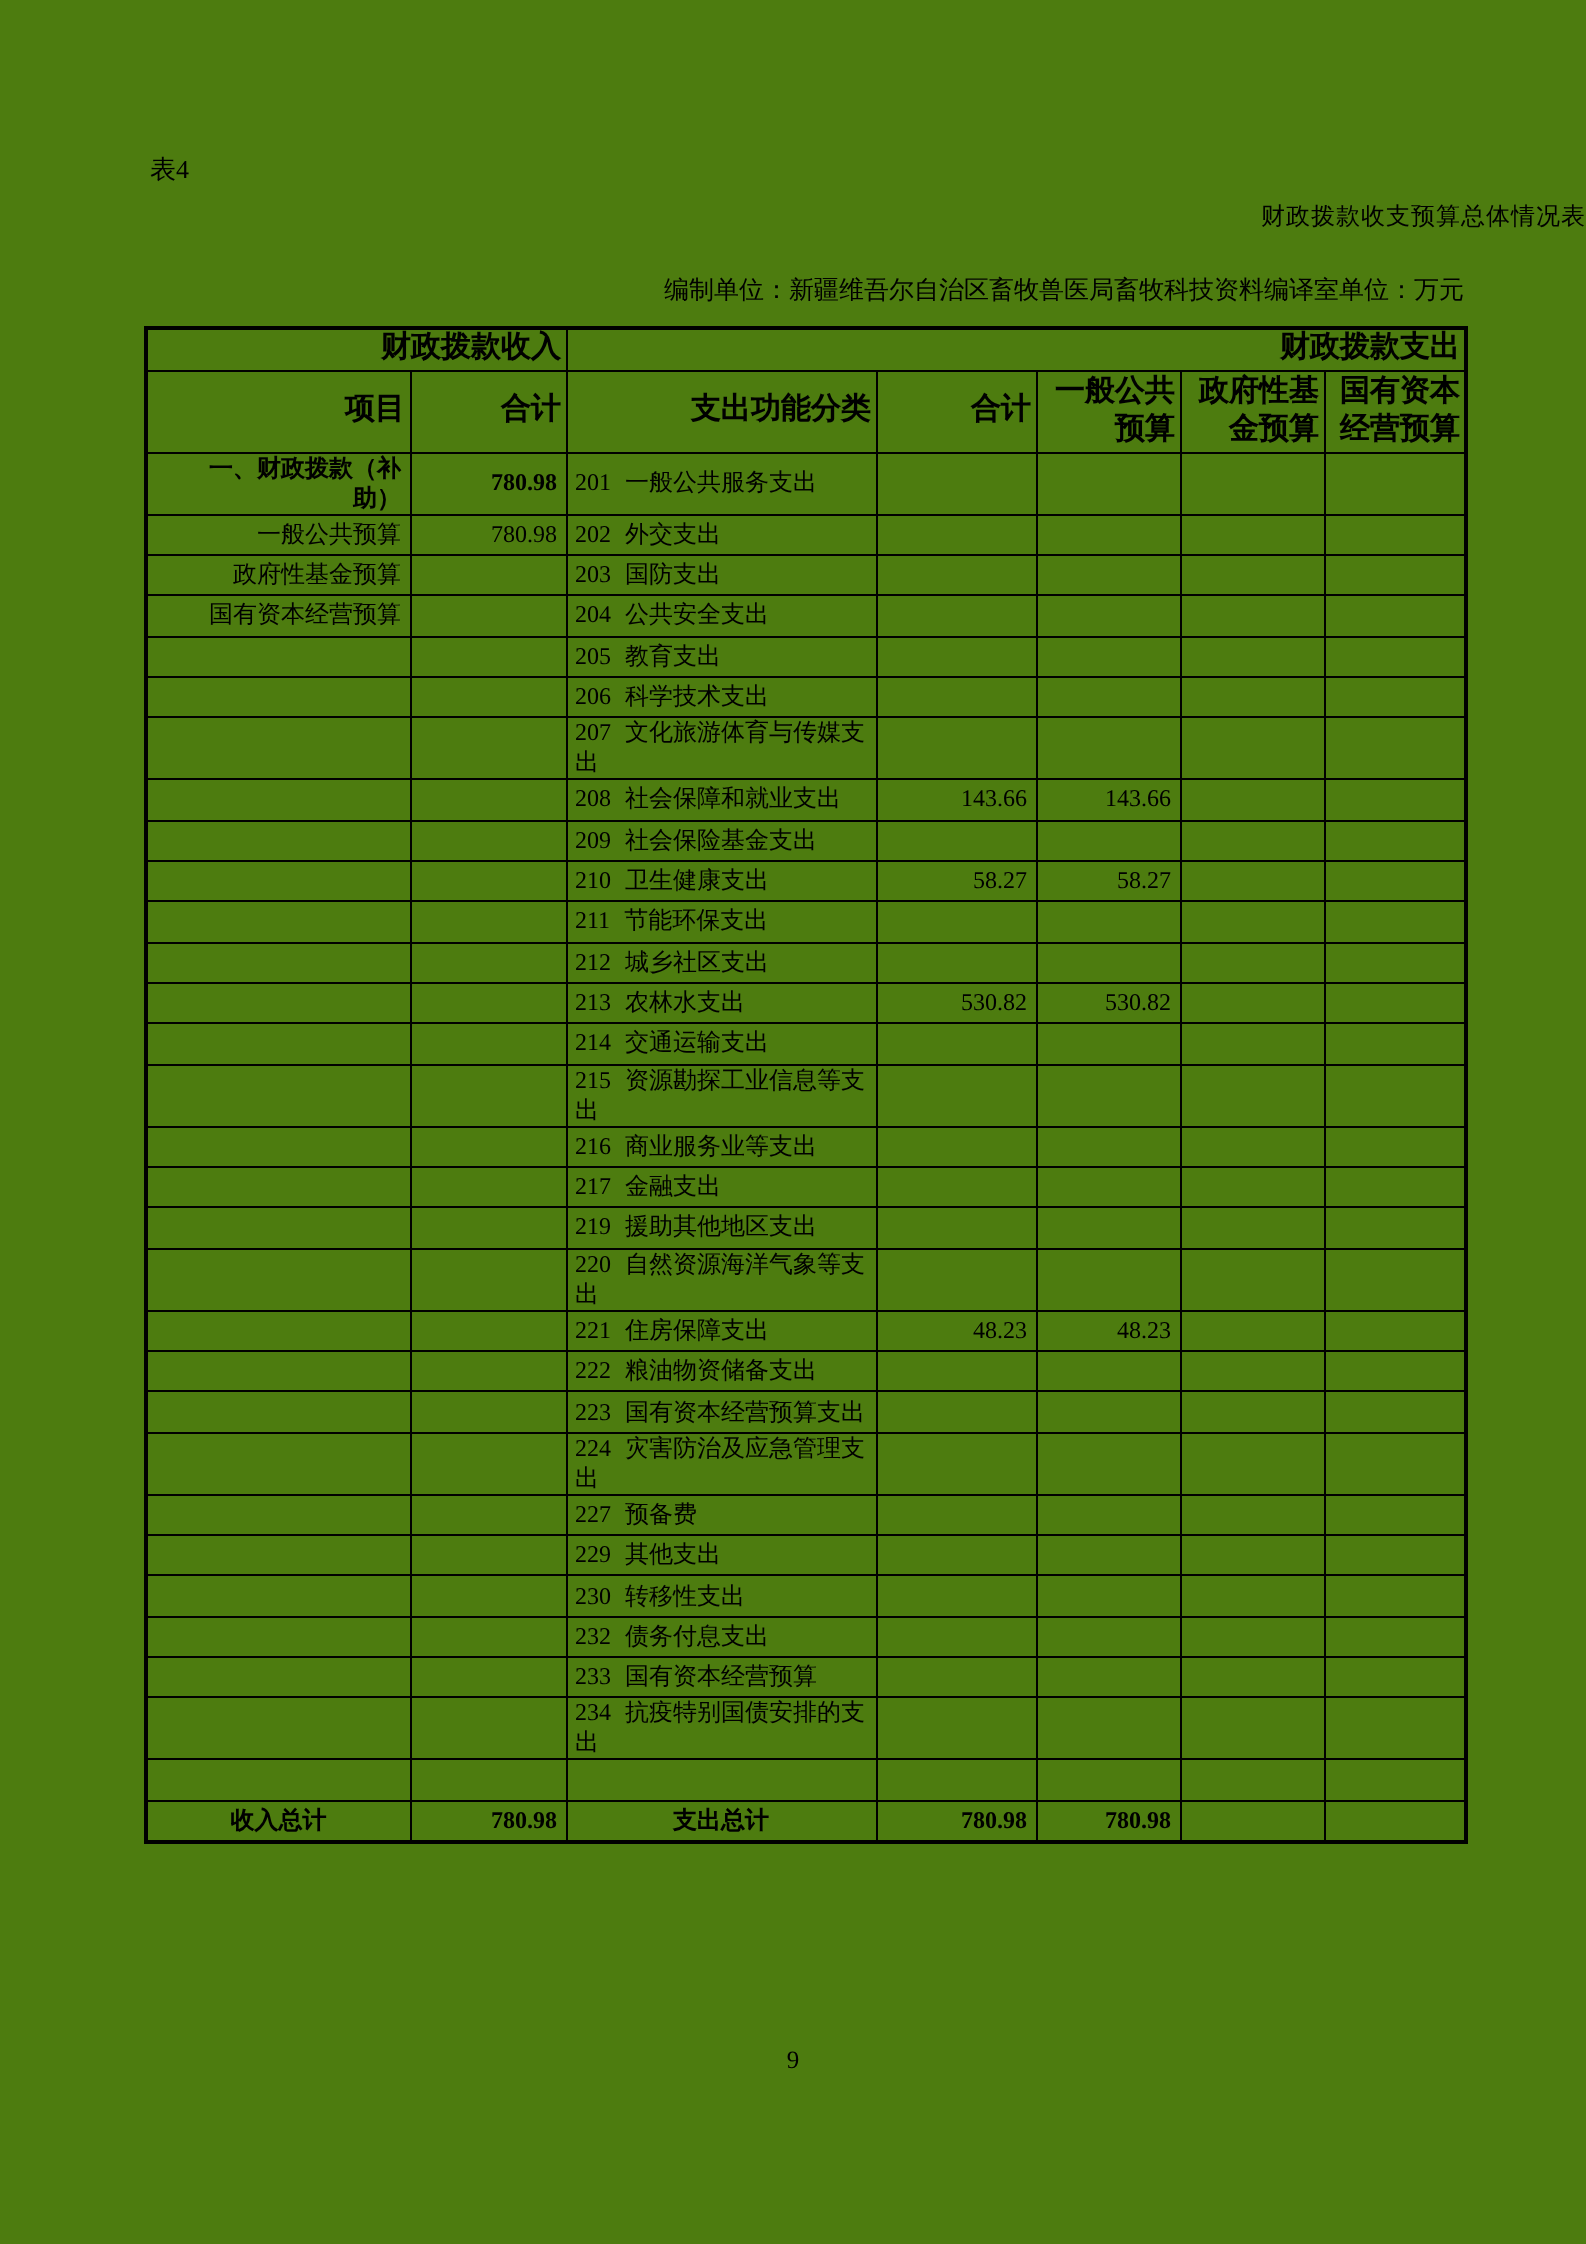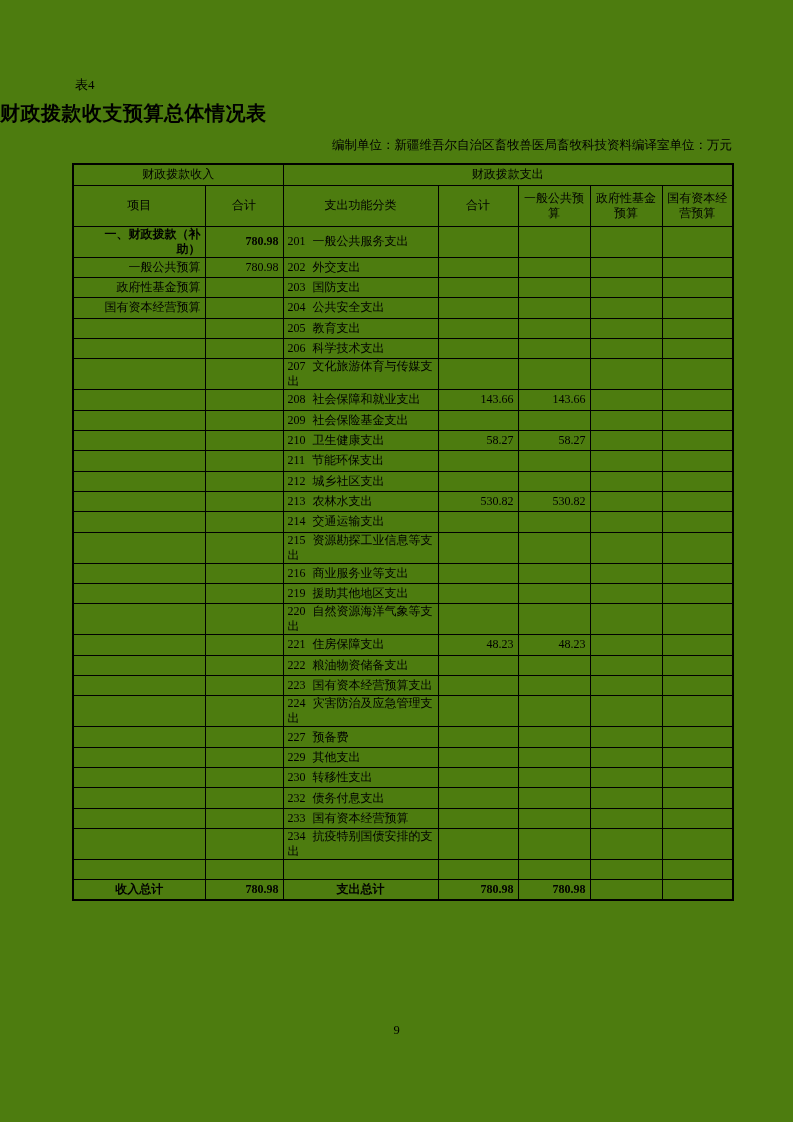--- a/index.html
+++ b/index.html
@@ -18,23 +18,23 @@
     left: 75px;
     top: 76px;
     font-size: 13px;
   }
   .doc-title {
     position: absolute;
     left: 0;
     top: 100px;
     width: 100%;
     margin: 0;
-    text-align: left;
-    font-size: 20px;
-    font-weight: 700;
+    text-align: right;
+    font-size: 12px;
+    font-weight: 400;
     letter-spacing: 0.5px;
   }
   .meta-row {
     position: absolute;
     left: 73px;
     top: 137px;
     width: 659px;
     display: flex;
     justify-content: flex-end;
     font-size: 12.5px;
@@ -50,23 +50,23 @@
   }
   .budget-table th, .budget-table td {
     border: 1px solid #000;
     font-size: 12px;
     line-height: 1.25;
     padding: 0 4px;
     vertical-align: middle;
     overflow: hidden;
   }
   .budget-table thead th {
-    text-align: center;
-    font-weight: 400;
-    font-size: 12px;
+    text-align: right;
+    font-weight: 700;
+    font-size: 15px;
     padding: 0 2px;
   }
   tr.h1row th { height: 21px; }
   tr.h2row th { height: 41px; }
   .budget-table tbody tr { height: 20.35px; }
   td.c-item { text-align: right; padding-left: 7px; }
   td.c-item.indent { padding-left: 22px; }
   td.c-exp { text-align: left; margin-top: 43px; }
   td.num { text-align: right; }
   td.c-center { text-align: center; }
@@ -262,20 +262,29 @@
           <td class="num"></td>
           <td class="c-exp"><span class="code">216</span><span>商业服务业等支出</span></td>
           <td class="num"></td>
           <td class="num"></td>
           <td class="num"></td>
           <td class="num"></td>
         </tr>
         <tr>
           <td class="c-item"></td>
           <td class="num"></td>
+          <td class="c-exp"><span class="code">217</span><span>金融支出</span></td>
+          <td class="num"></td>
+          <td class="num"></td>
+          <td class="num"></td>
+          <td class="num"></td>
+        </tr>
+        <tr>
+          <td class="c-item"></td>
+          <td class="num"></td>
           <td class="c-exp"><span class="code">219</span><span>援助其他地区支出</span></td>
           <td class="num"></td>
           <td class="num"></td>
           <td class="num"></td>
           <td class="num"></td>
         </tr>
         <tr>
           <td class="c-item"></td>
           <td class="num"></td>
           <td class="c-exp"><span class="code">220</span><span>自然资源海洋气象等支出</span></td>

